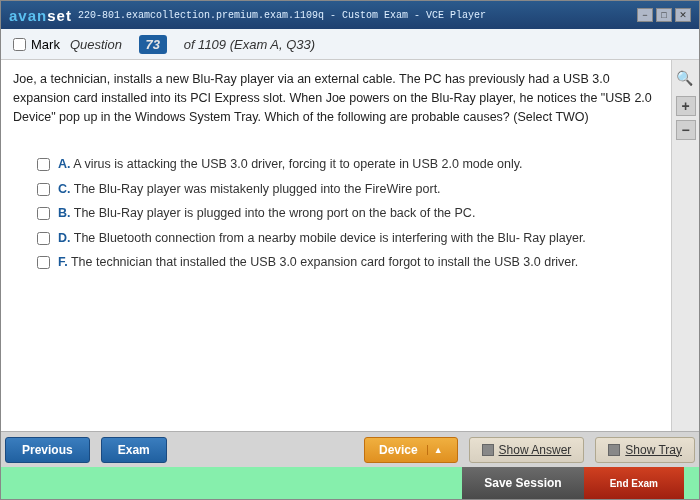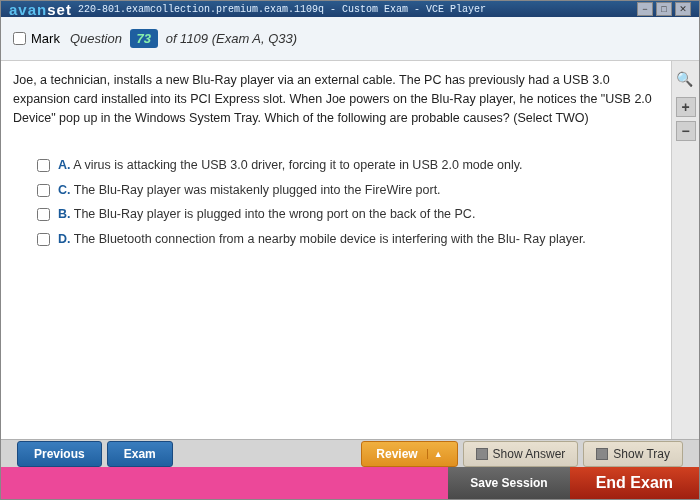--- a/index.html
+++ b/index.html
@@ -24,21 +24,21 @@
     }
 
     
     .title-bar {
       background: linear-gradient(to bottom, #2b5a8c, #1e4070);
       color: white;
       display: flex;
       align-items: center;
       justify-content: space-between;
       padding: 0 8px;
-      height: 16px;
+      height: 28px;
       flex-shrink: 0;
     }
     .title-bar-left {
       display: flex;
       align-items: center;
       gap: 6px;
     }
     .logo {
       font-size: 15px;
       font-weight: bold;
@@ -71,21 +71,21 @@
     }
 
     
     .question-header {
       background: #f0f4f8;
       border-bottom: 1px solid #ccc;
       padding: 6px 12px;
       display: flex;
       align-items: center;
       gap: 10px;
-      height: 44px;
+      height: 31px;
       flex-shrink: 0;
     }
     .mark-checkbox {
       display: flex;
       align-items: center;
       gap: 5px;
       font-size: 13px;
     }
     .mark-checkbox input {
       margin: 0;
@@ -93,26 +93,26 @@
     .question-number-area {
       flex: 1;
       display: flex;
       align-items: center;
       font-size: 13px;
       color: #333;
       font-style: italic;
     }
     .question-num-box {
       background: #1e5fa0;
-      color: #86efac;
+      color: #e5e5e5;
       padding: 2px 7px;
       border-radius: 3px;
       font-weight: bold;
       font-size: 13px;
-      margin: 0 4px;
+      margin: 0 13px;
     }
 
     
     .main-content {
       flex: 1;
       display: flex;
       overflow: hidden;
     }
 
     .content-area {
@@ -181,26 +181,26 @@
       align-items: center;
       justify-content: center;
       cursor: pointer;
       color: #666;
       font-size: 14px;
       margin-bottom: 4px;
     }
 
     
     .bottom-toolbar {
-      height: 28px;
+      height: 36px;
       background: #d4d4d4;
       display: flex;
       align-items: center;
-      padding: 0 16px;
-      gap: 5px;
+      padding: 0 4px;
+      gap: 11px;
       flex-shrink: 0;
       border-top: 1px solid #b0b0b0;
     }
     .nav-btn {
       background: linear-gradient(to bottom, #3a7dbe, #2060a0);
       color: white;
       border: 1px solid #1a4a80;
       padding: 5px 16px;
       font-size: 12px;
       cursor: pointer;
@@ -228,54 +228,55 @@
       background: linear-gradient(to bottom, #e8e0d0, #d8d0c0);
       color: #333;
       border: 1px solid #b0a890;
       padding: 5px 12px;
       font-size: 12px;
       cursor: pointer;
       border-radius: 3px;
       display: flex;
       align-items: center;
       gap: 5px;
+      text-decoration: underline;
     }
     .show-btn .check-icon {
       width: 12px;
       height: 12px;
       background: #888;
       border: 1px solid #666;
     }
 
     
     .bottom-action-bar {
       height: 32px;
-      background: #ec4899;
+      background: #86efac;
       display: flex;
       align-items: center;
       justify-content: flex-end;
-      padding: 0 0;
+      padding: 0 15px;
       flex-shrink: 0;
     }
     .action-btn-save {
       background: linear-gradient(to bottom, #6a6a6a, #4a4a4a);
       color: white;
       border: none;
       padding: 7px 22px;
       font-size: 12px;
       cursor: pointer;
       font-weight: bold;
       height: 32px;
     }
     .action-btn-end {
       background: linear-gradient(to bottom, #d04020, #a02010);
       color: white;
       border: none;
       padding: 7px 26px;
-      font-size: 16px;
+      font-size: 10px;
       cursor: pointer;
       font-weight: bold;
       height: 32px;
     }
 
     
     .content-area::-webkit-scrollbar {
       width: 12px;
     }
     .content-area::-webkit-scrollbar-track {
@@ -336,38 +337,42 @@
         <input type="checkbox" style="">
         <span><span class="option-label">B.</span> <span>The Blu-Ray player is plugged into the wrong port on the back of the PC.</span></span>
       </div>
 
       <div class="answer-option">
         <input type="checkbox" style="">
         <span><span class="option-label">D.</span> <span>The Bluetooth connection from a nearby mobile device is interfering with the Blu- Ray player.</span></span>
       </div>
 
 
+      <div class="answer-option">
+        <input type="checkbox" style="">
+        <span><span class="option-label">F.</span> <span>The technician that installed the USB 3.0 expansion card forgot to install the USB 3.0 driver.</span></span>
+      </div>
     </div>
 
     <div class="right-sidebar">
       <div class="search-icon-area">🔍</div>
       <div class="zoom-btn">+</div>
       <div class="zoom-btn">−</div>
     </div>
 
   </div>
 
   <div class="bottom-toolbar">
     <button class="nav-btn">Previous</button>
     <button class="nav-btn">Exam</button>
 
     <div class="spacer"></div>
 
     <button class="review-btn">
-      <span>Review</span>
+      <span>Device</span>
       <span style="font-size:9px; margin-left:6px; padding-left:6px; border-left:1px solid #c07010;">▲</span>
     </button>
 
     <button class="show-btn">
       <span class="check-icon"></span>
       <span>Show Answer</span>
     </button>
 
     <button class="show-btn">
       <span class="check-icon"></span>

